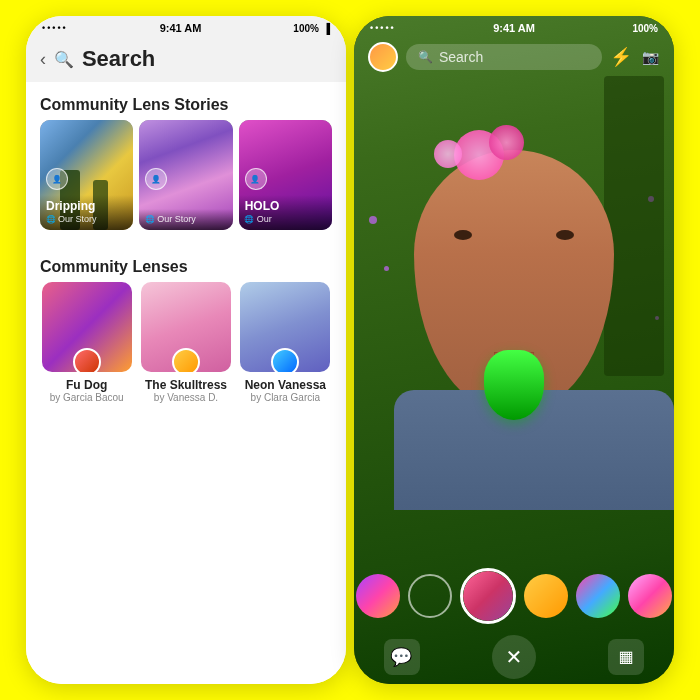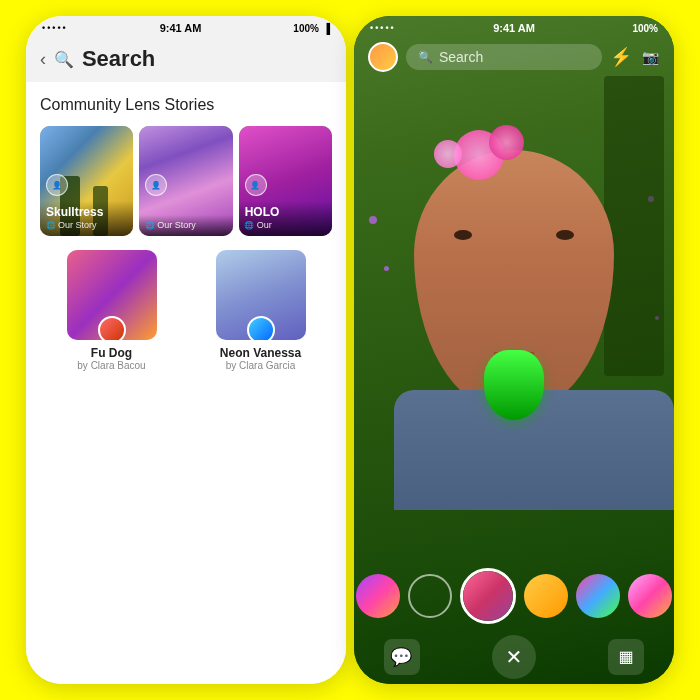--- a/index.html
+++ b/index.html
@@ -77,23 +77,23 @@
     }
 
     .content-area {
       flex: 1;
       background: #fff;
       overflow: hidden;
     }
 
     .section-title {
       font-size: 16px;
-      font-weight: 400;
+      font-weight: 700;
       color: #222;
-      padding: 14px 14px 12px;
+      padding: 14px 14px 6px;
     }
 
     
     .stories-row {
       display: flex;
       gap: 6px;
       padding: 0 14px 14px;
     }
 
     .story-card {
@@ -522,21 +522,21 @@
       <div class="section-title">Community Lens Stories</div>
 
       <div class="stories-row">
 
         <div class="story-card" style="position:relative;">
           <div class="card-content-1"></div>
           <div class="tree-left"></div>
           <div class="tree-right"></div>
           <div class="story-avatar">👤</div>
           <div class="story-label">
-            <div class="story-name">Skulltress</div>
+            <div class="story-name">Dripping</div>
             <div class="story-sub">
               <span class="glob">🌐</span>
               <span>Our Story</span>
             </div>
           </div>
         </div>
 
         <div class="story-card" style="position:relative;">
           <div class="card-content-2"></div>
           <div class="story-avatar">👤</div>
@@ -554,32 +554,41 @@
           <div class="story-label">
             <div class="story-name">HOLO</div>
             <div class="story-sub">
               <span class="glob">🌐</span>
               <span>Our</span>
             </div>
           </div>
         </div>
       </div>
 
+      <div class="section-title">Community Lenses</div>
 
       <div class="lenses-row">
 
         <div class="lens-card">
           <div class="lens-thumb">
             <div class="lt1-inner"></div>
             <div class="lens-badge lens-badge-1"></div>
           </div>
           <div class="lens-name">Fu Dog</div>
-          <div class="lens-author">by Clara Bacou</div>
-        </div>
-
+          <div class="lens-author">by Garcia Bacou</div>
+        </div>
+
+        <div class="lens-card">
+          <div class="lens-thumb">
+            <div class="lt2-inner"></div>
+            <div class="lens-badge lens-badge-2"></div>
+          </div>
+          <div class="lens-name">The Skulltress</div>
+          <div class="lens-author">by Vanessa D.</div>
+        </div>
 
         <div class="lens-card">
           <div class="lens-thumb">
             <div class="lt3-inner"></div>
             <div class="lens-badge lens-badge-3"></div>
           </div>
           <div class="lens-name">Neon Vanessa</div>
           <div class="lens-author">by Clara Garcia</div>
         </div>
       </div>

